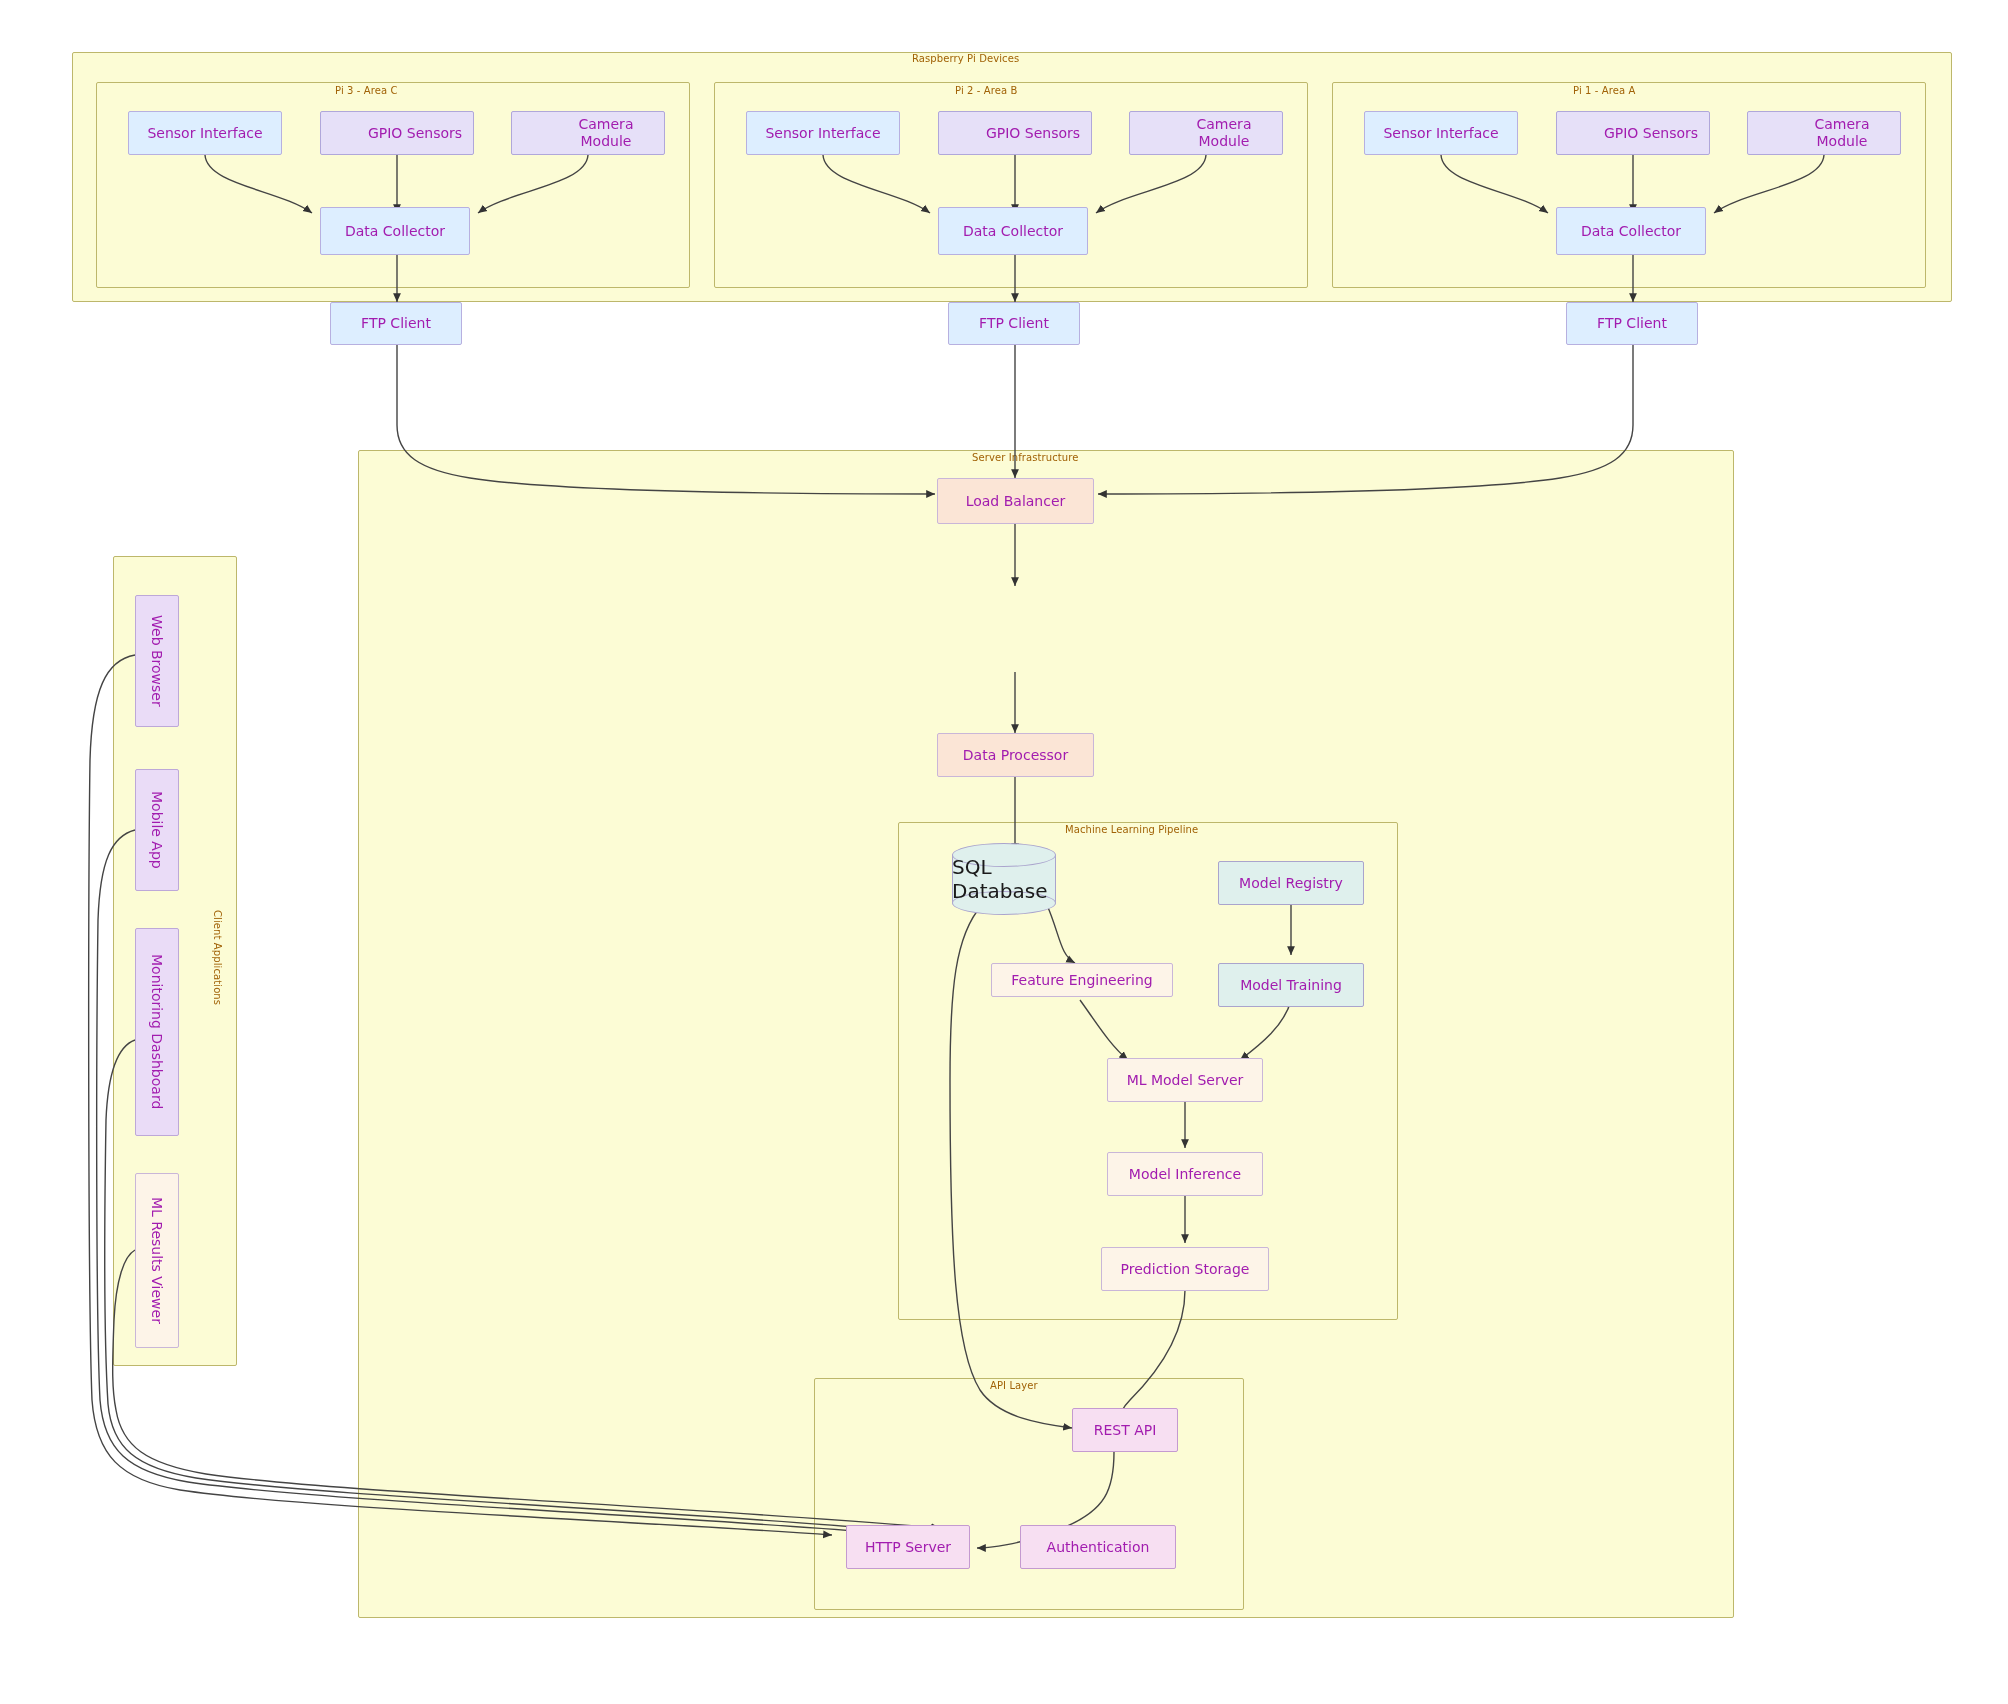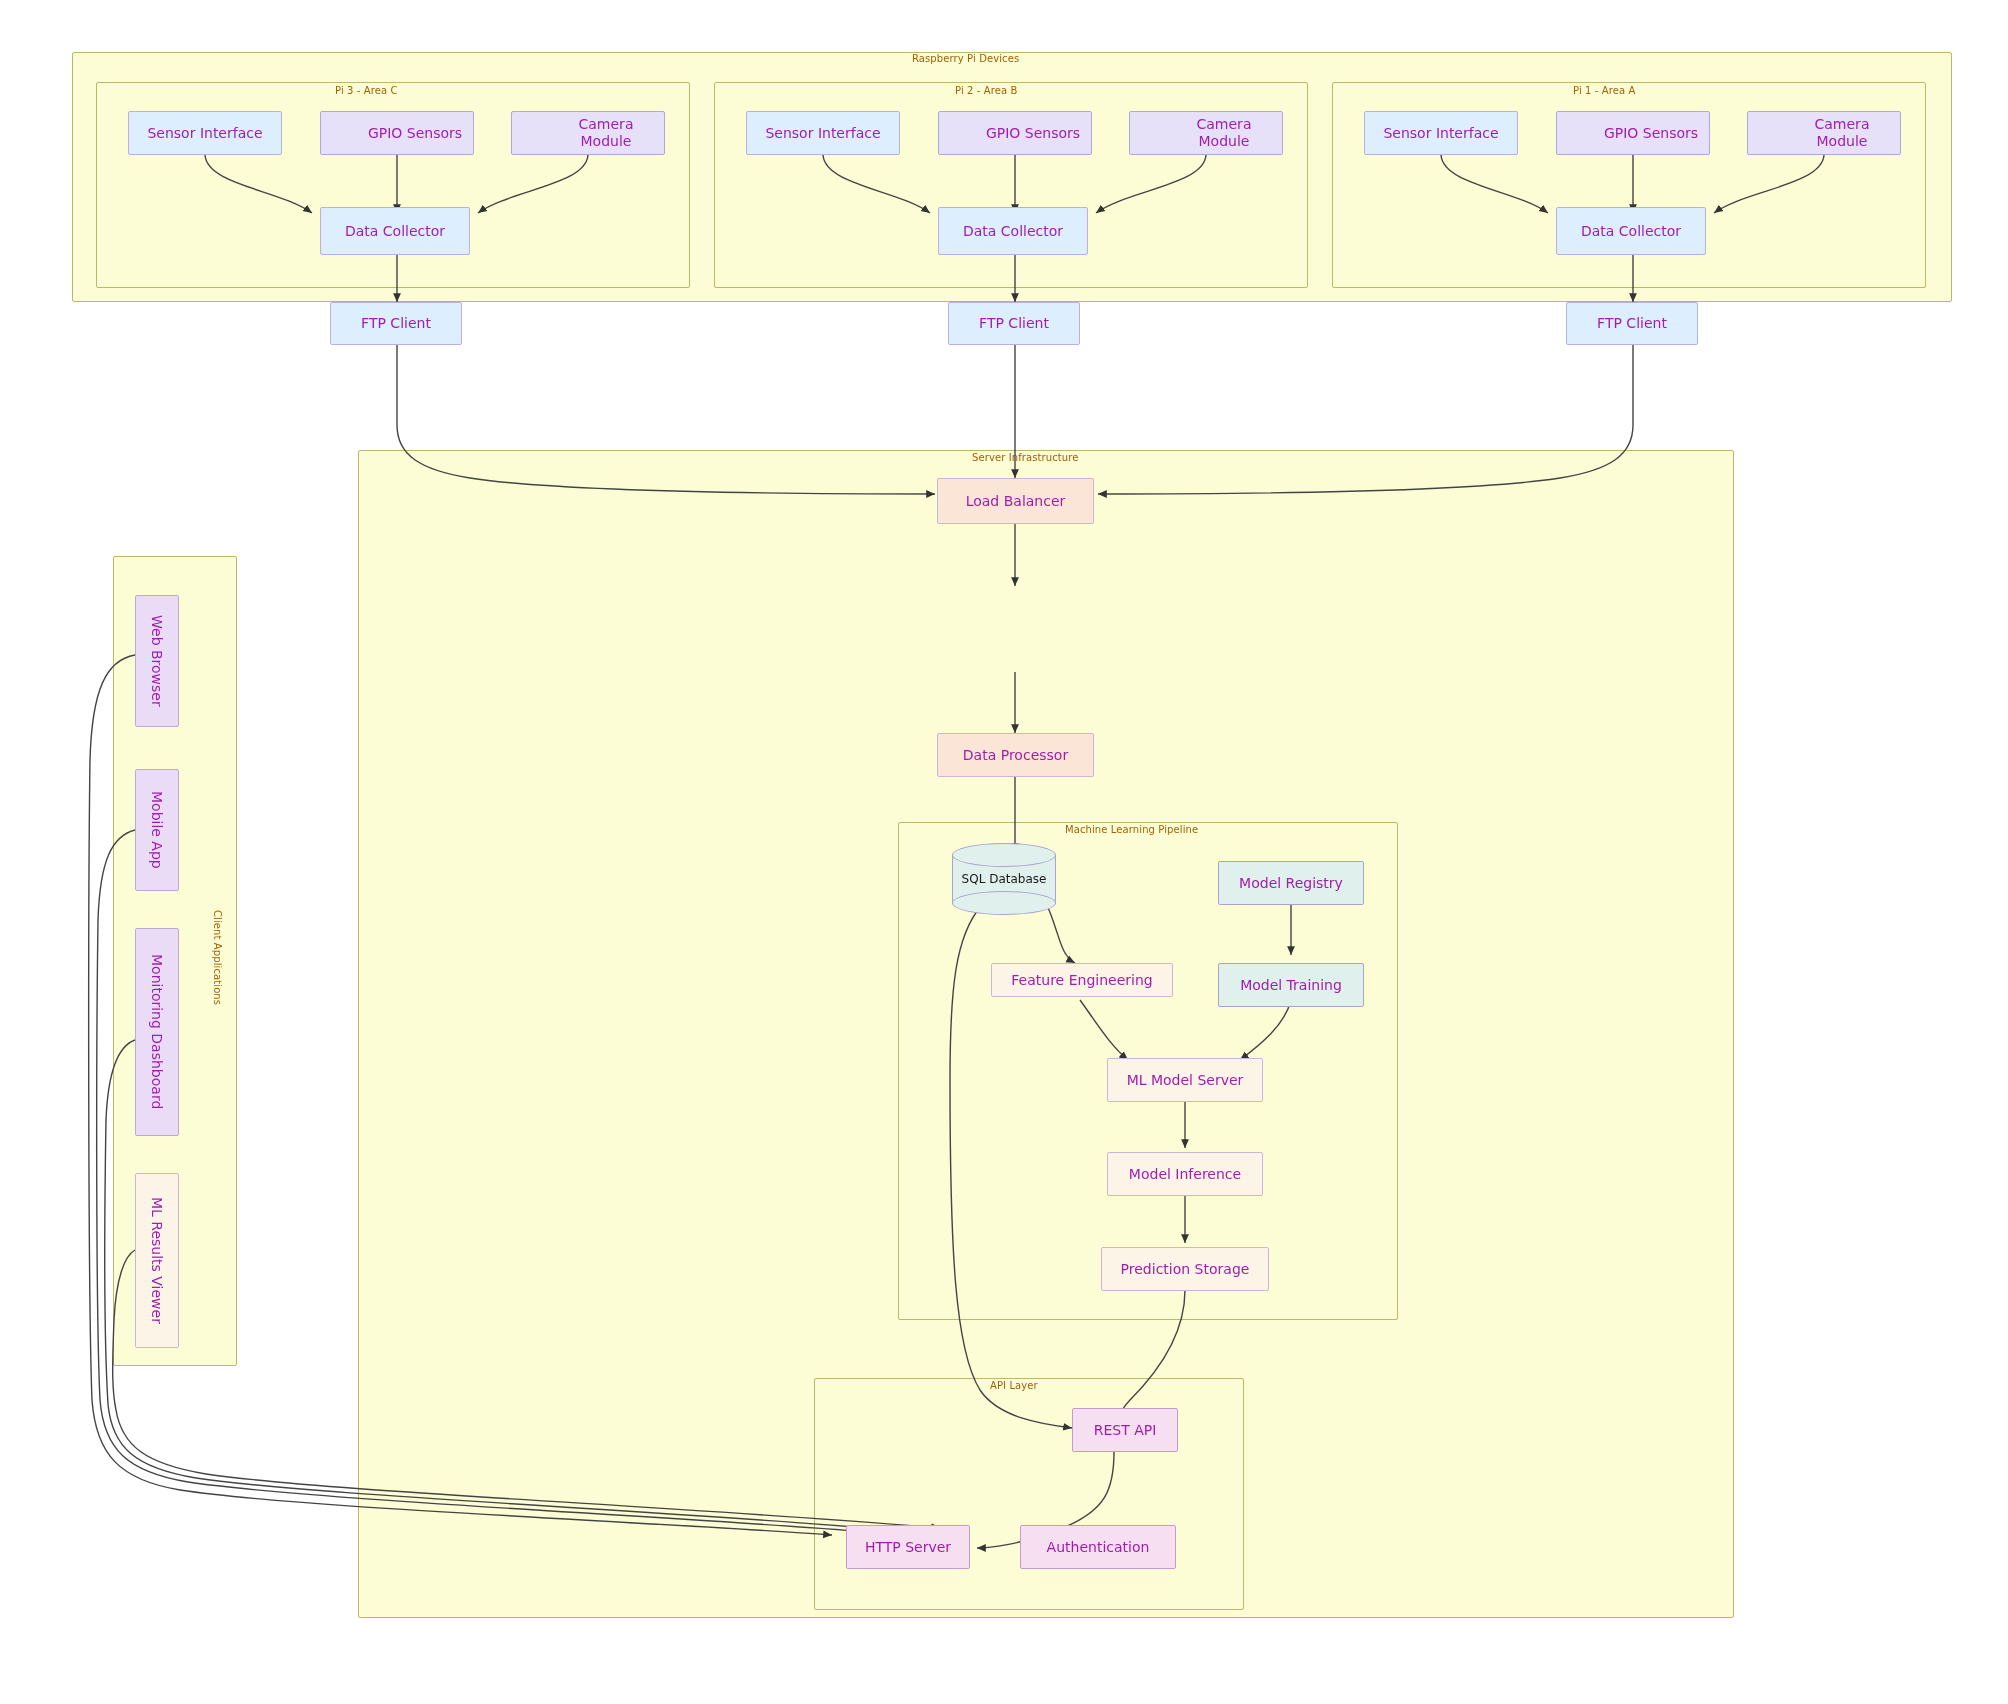--- a/index.html
+++ b/index.html
@@ -31,21 +31,21 @@
         font-size:14px;color:#1a1a1a;}
 
   .cyl{position:absolute;}
   .cyl .body{position:absolute;left:0;right:0;top:12px;bottom:12px;background:#dff0ed;
         border-left:1.5px solid #aaa4cd;border-right:1.5px solid #aaa4cd;}
   .cyl .top{position:absolute;left:0;right:0;top:0;height:24px;background:#dff0ed;
         border:1.5px solid #aaa4cd;border-radius:50%;box-sizing:border-box;}
   .cyl .bot{position:absolute;left:0;right:0;bottom:0;height:24px;background:#dff0ed;
         border:1.5px solid #aaa4cd;border-radius:50%;box-sizing:border-box;}
   .cyl .clabel{position:absolute;inset:0;display:flex;align-items:center;justify-content:center;
-        font-size:12px;color:#1a1a1a;z-index:3;}
+        font-size:20px;color:#1a1a1a;z-index:3;}
 </style>
 </head>
 <body>
 
 <div id="stage">
 
   <div class="cluster" style="left:72px;top:52px;width:1880px;height:250px;"></div>
   <div class="cluster-title" style="left:912px;top:53px;">Raspberry Pi Devices</div>
 
   <div class="cluster" style="left:96px;top:82px;width:594px;height:206px;"></div>

